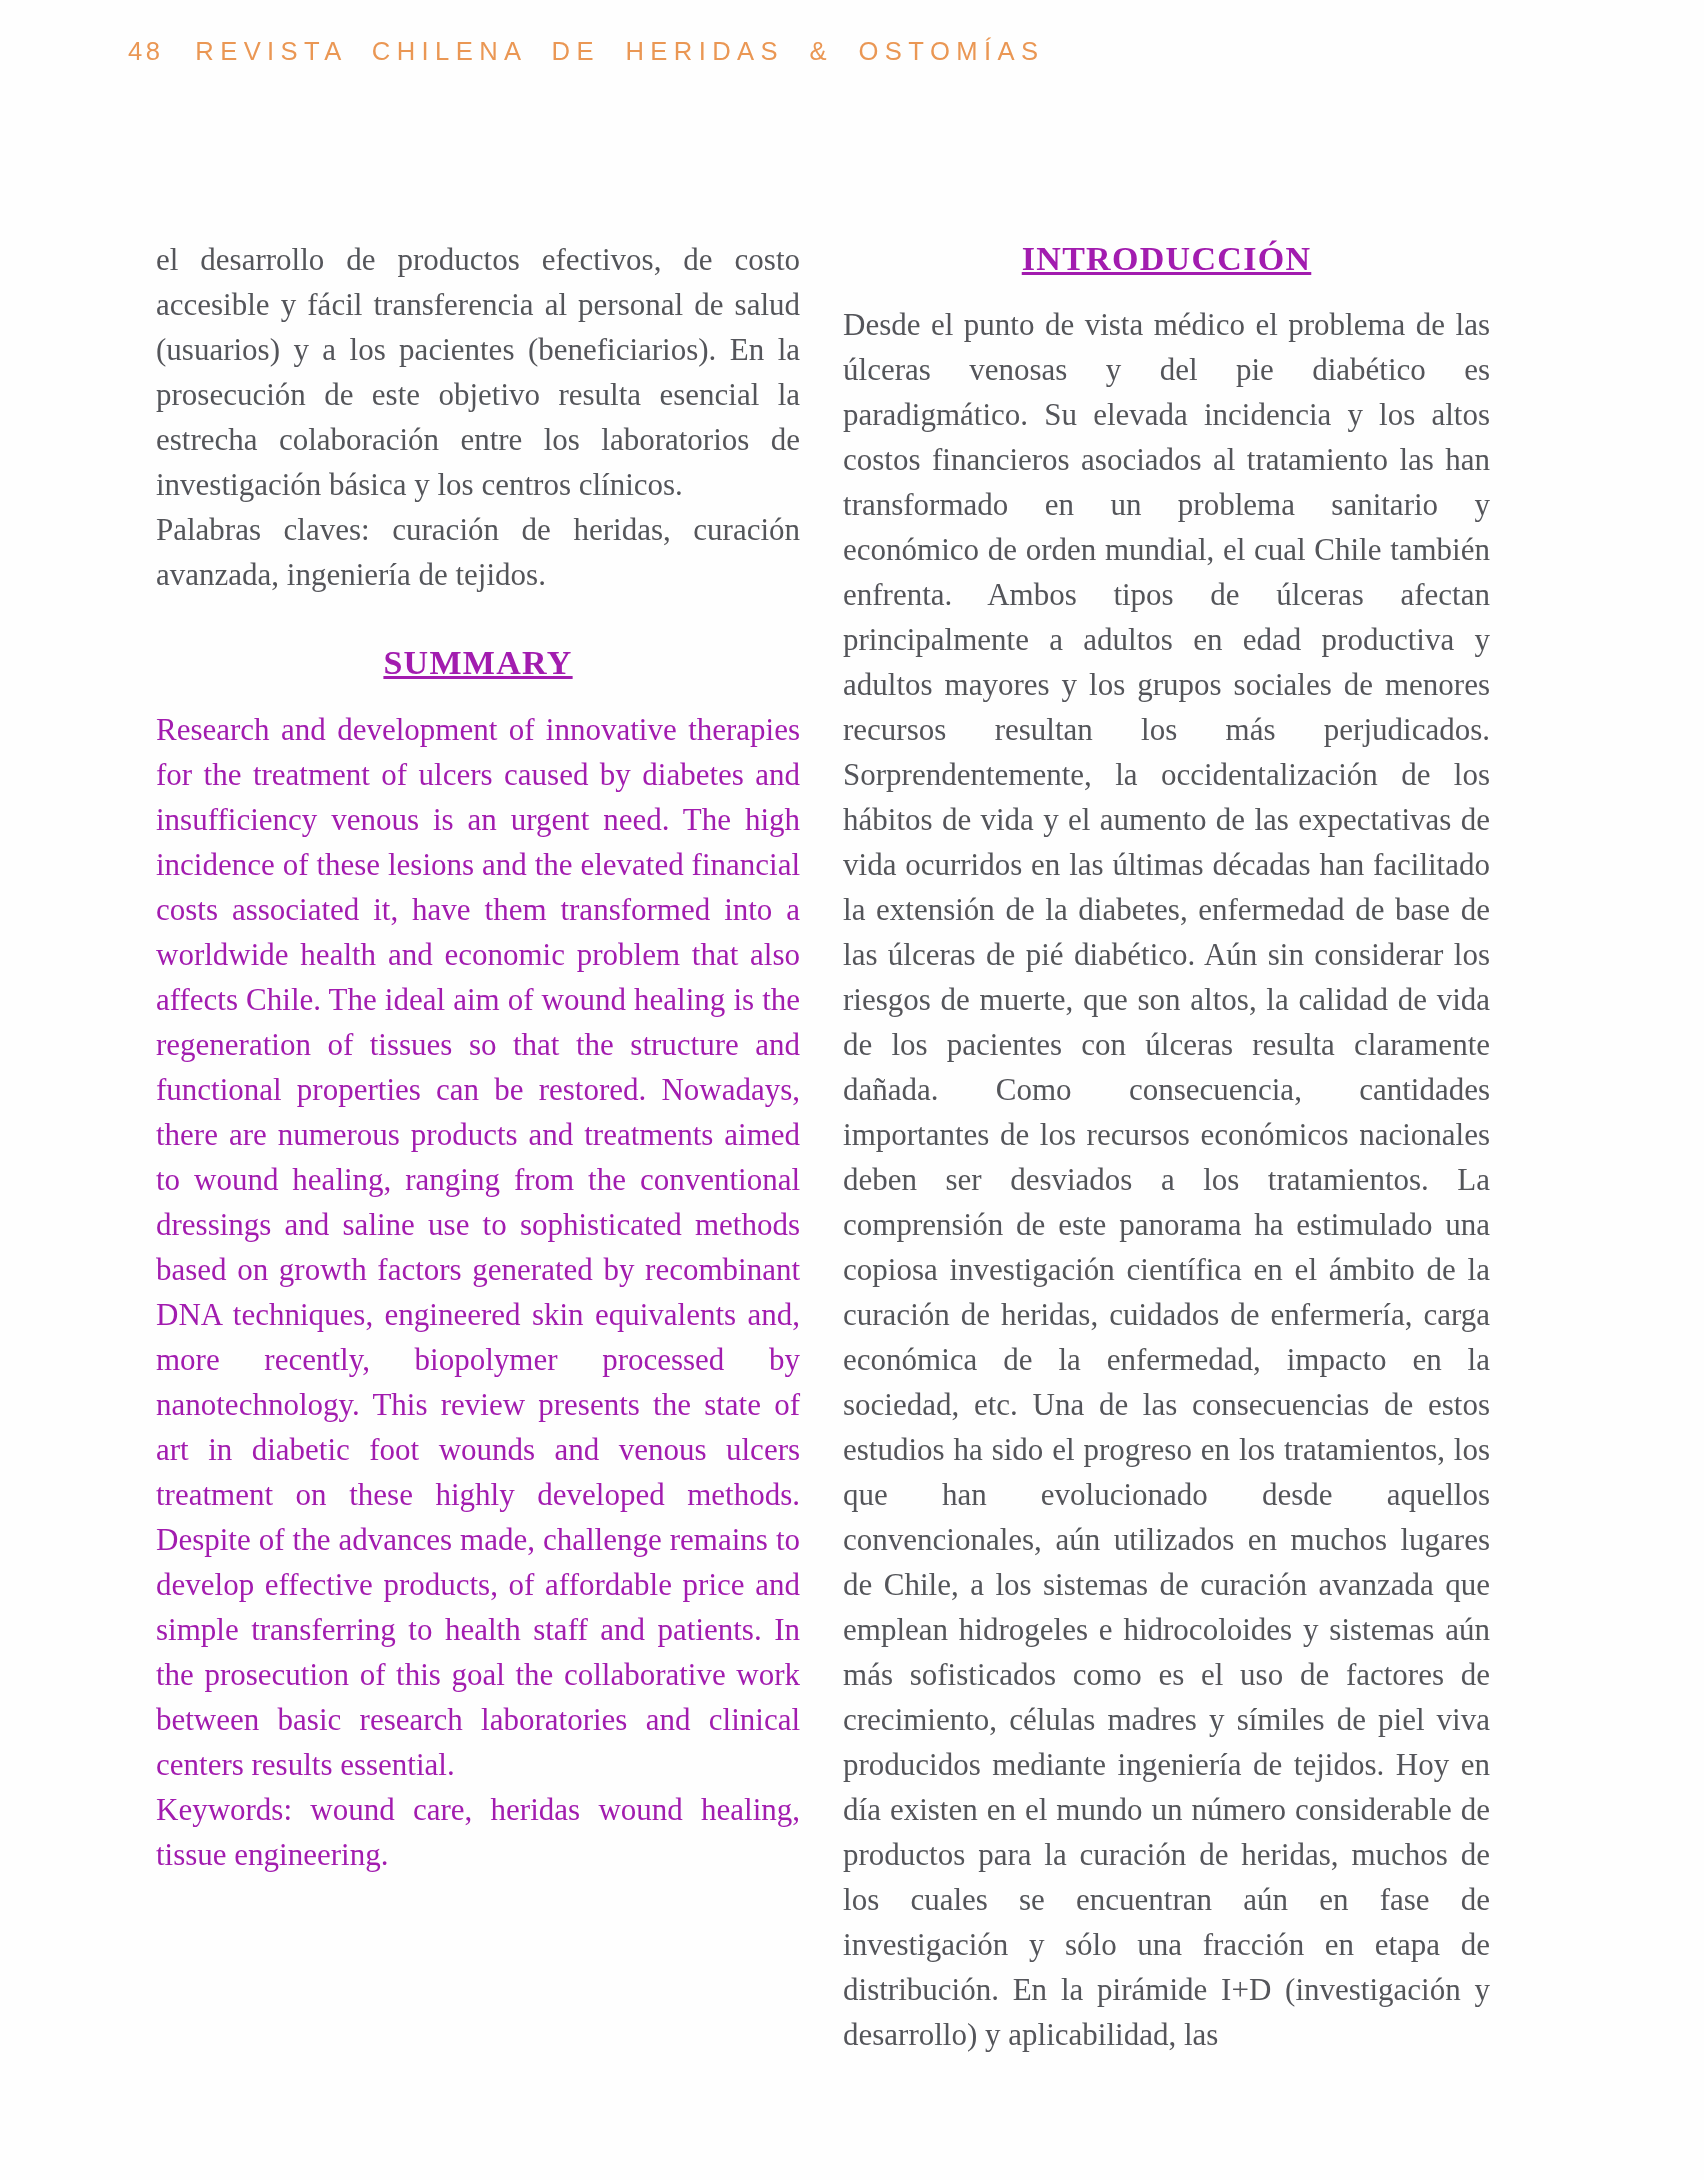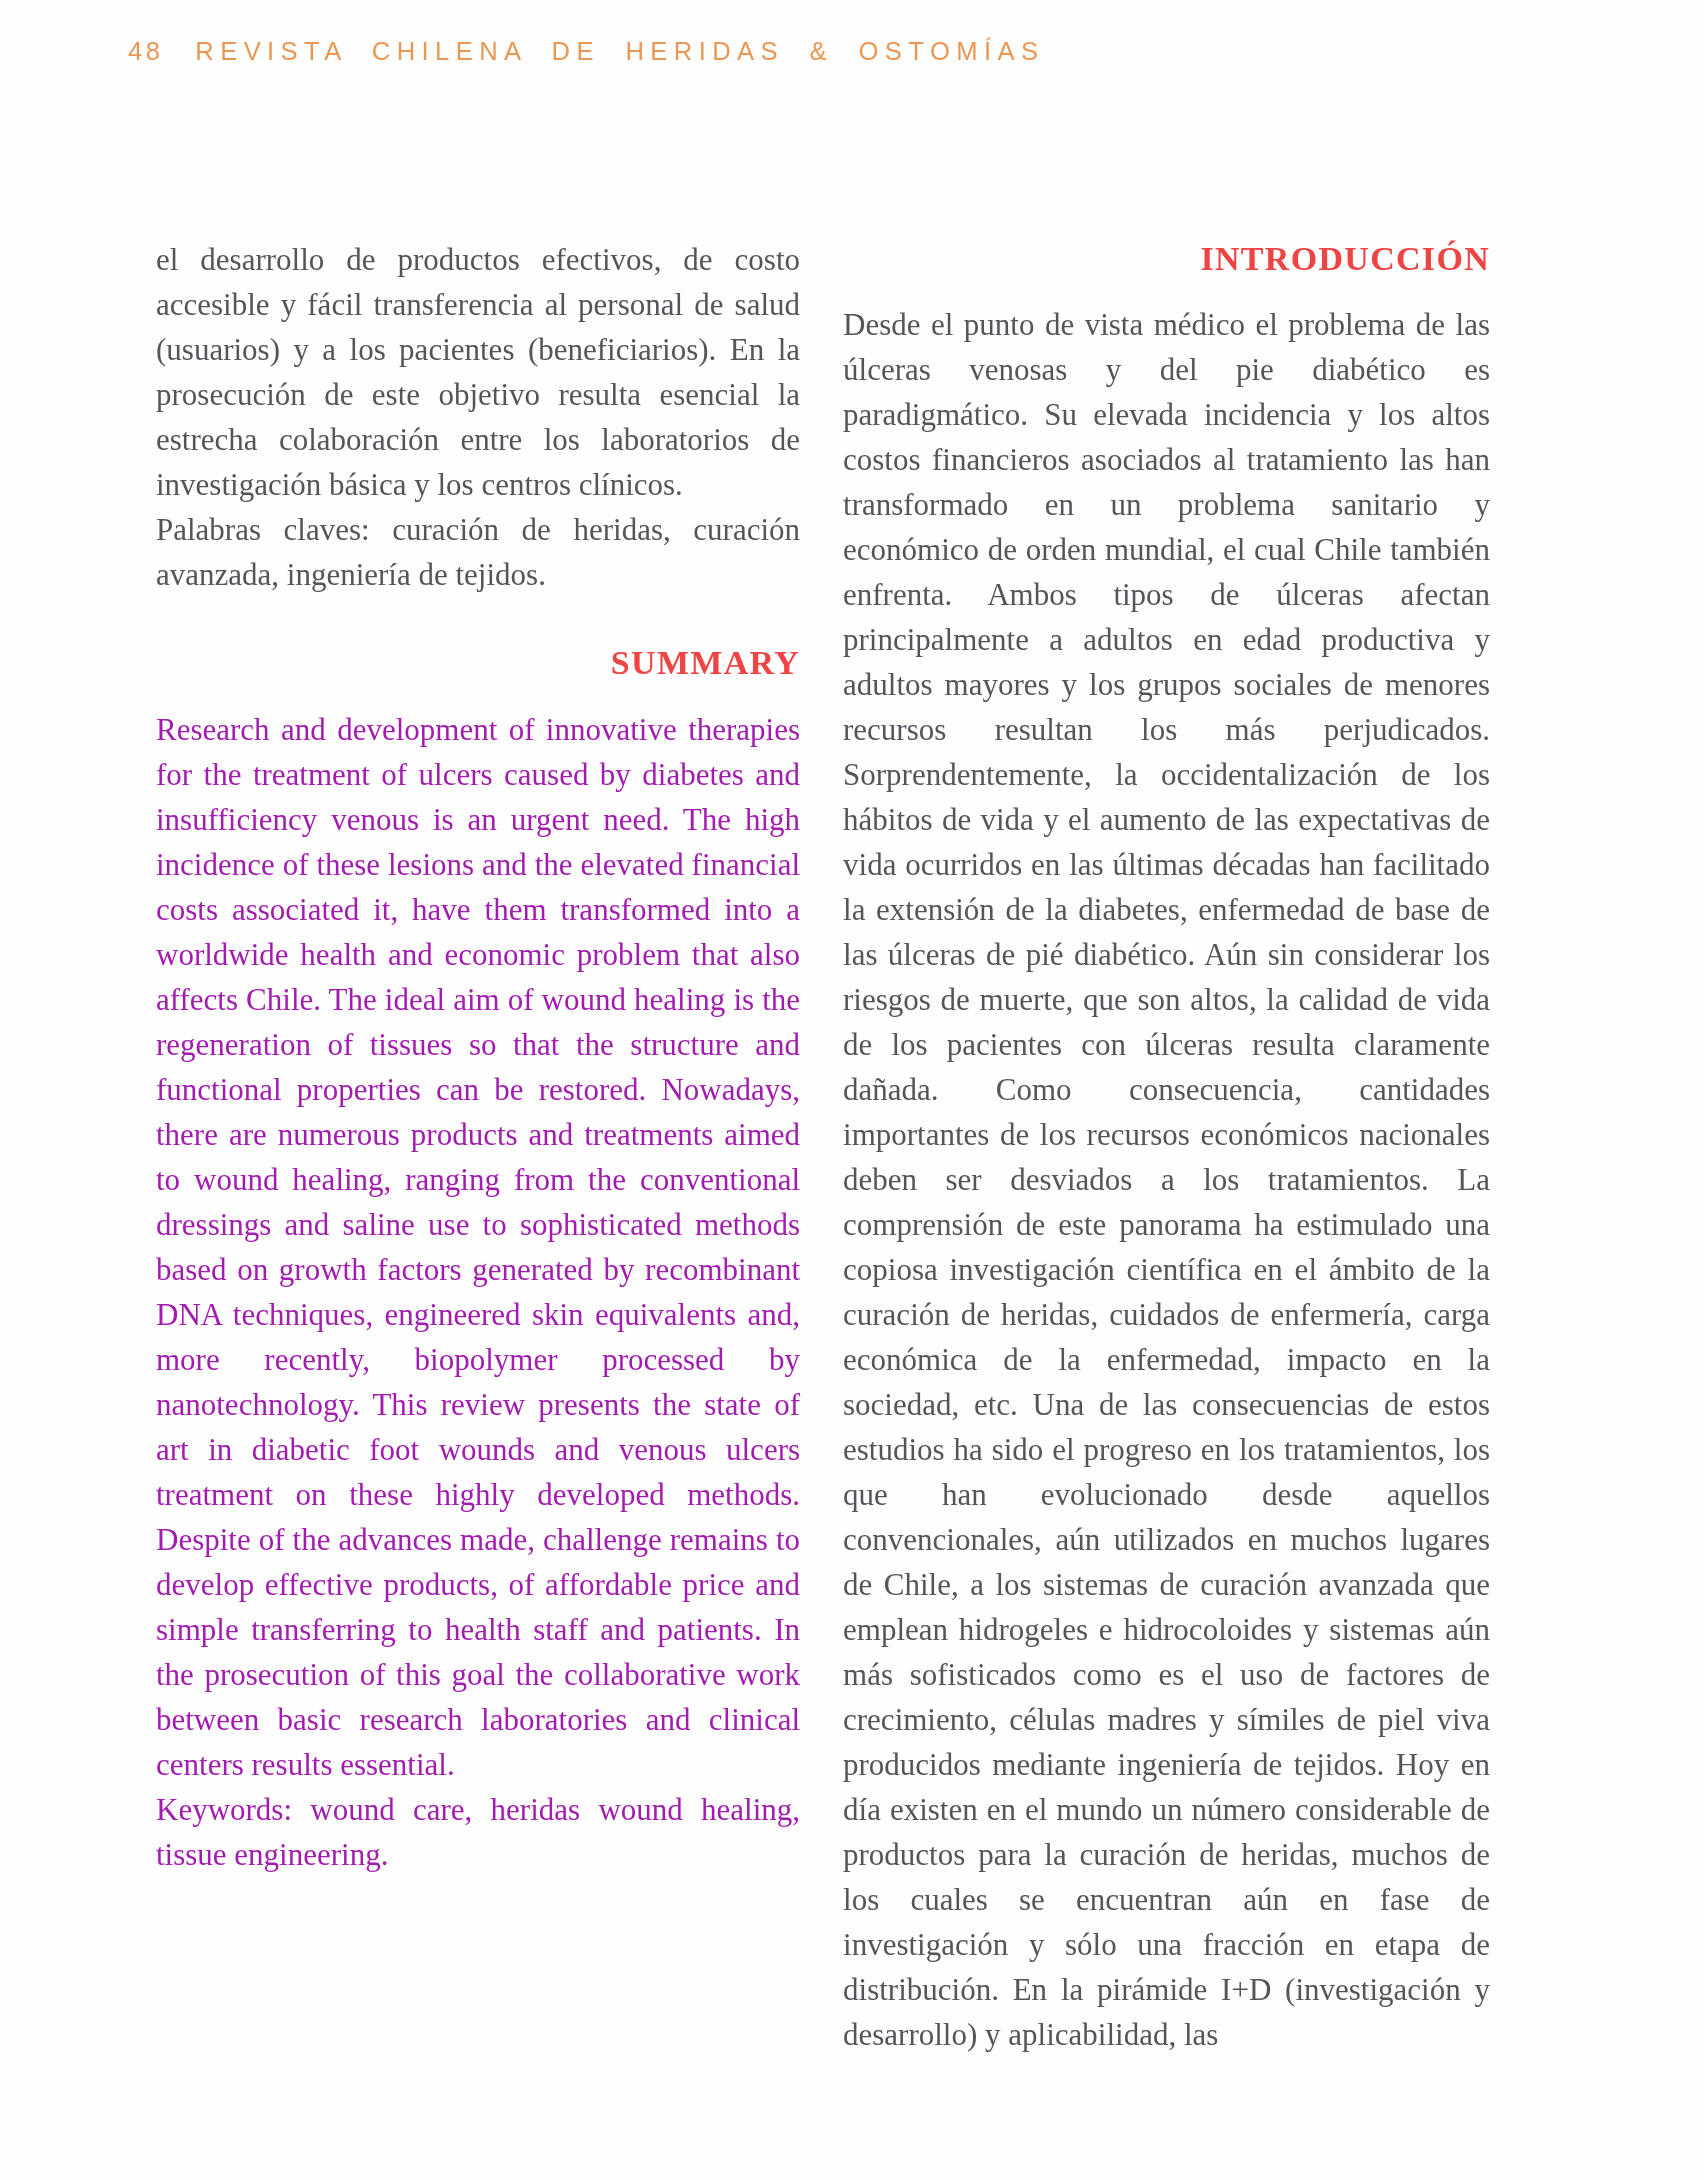--- a/index.html
+++ b/index.html
@@ -57,23 +57,24 @@
     -webkit-hyphens: auto;
   }
   .body-dark { color: #54555A; }
   .lavender  { color: #a21caf; }
   .section-heading {
     margin: 0;
     font-family: "Liberation Serif", serif;
     font-size: 34px;
     font-weight: bold;
     letter-spacing: 1.3px;
-    color: #ef4444;
+    color: #a21caf;
     line-height: 1;
-    text-align: right;
+    text-align: center;
+    text-decoration: underline;
   }
   .col-left .section-heading {
     margin-top: 49px;
     margin-bottom: 27px;
   }
   .col-right .section-heading {
     padding-top: 5.1px;
     margin-bottom: 25.6px;
   }
 </style>

